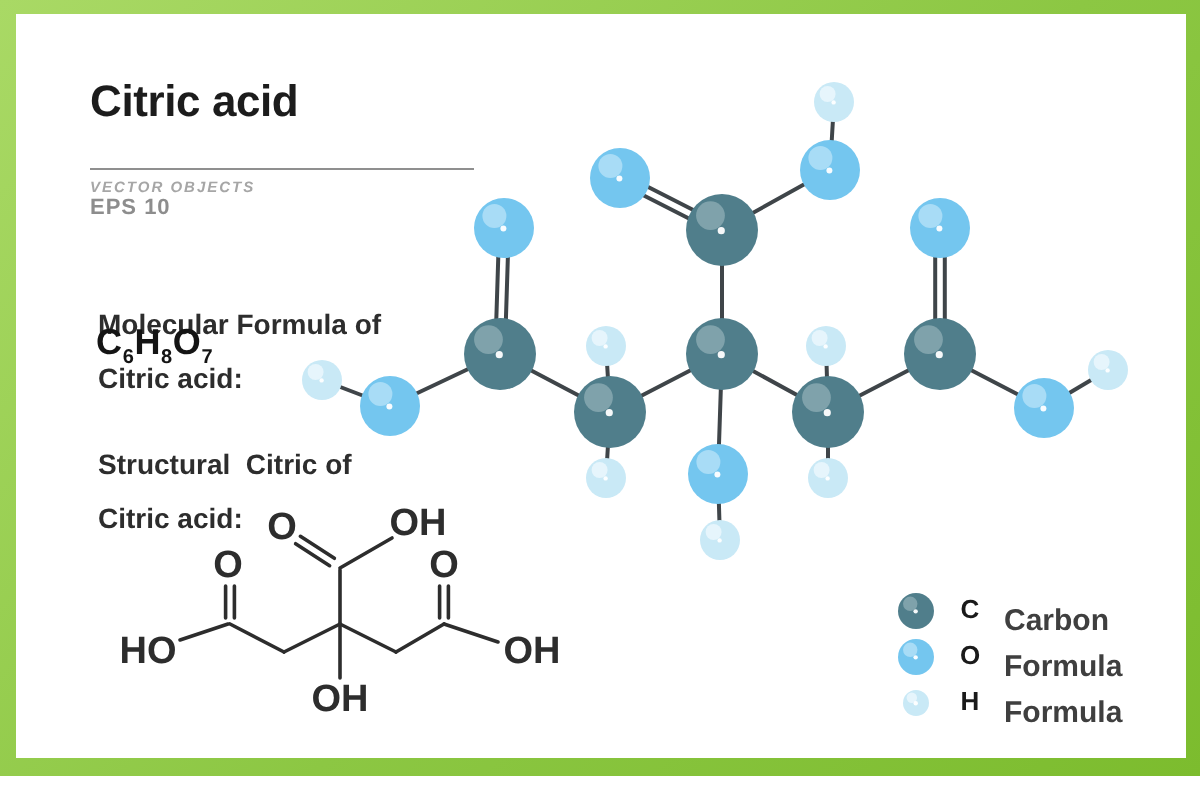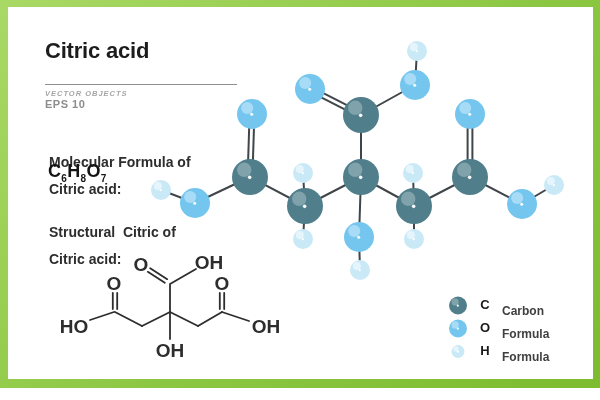--- a/index.html
+++ b/index.html
@@ -17,21 +17,21 @@
   .meta2{left:45px;top:98px;font-size:11px;font-weight:800;color:#8d8d8d;letter-spacing:0.5px;z-index:3;}
   .small-label{font-size:14px;line-height:9px;font-weight:600;color:#2d2d2d;white-space:pre;z-index:3;}
   .mol-label{left:49px;top:140px;}
   .struct-label{left:49px;top:210px;}
   .formula{left:48px;top:161px;font-size:18px;font-weight:800;color:#141414;z-index:3;letter-spacing:0.3px;}
   .formula sub{font-size:10px;font-weight:800;}
   .mol-svg{left:0;top:0;z-index:2;pointer-events:none;}
   .legend{left:447px;top:293px;z-index:3;}
   .legend-row{display:flex;align-items:center;height:23px;}
   .legend-symbol{font-size:13px;font-weight:800;color:#1a1a1a;width:18px;text-align:center;margin-left:7px;}
-  .legend-name{font-size:12px;font-weight:600;color:#3f3f3f;margin-left:8px;margin-top:12px;}
+  .legend-name{font-size:15px;font-weight:600;color:#3f3f3f;margin-left:8px;margin-top:12px;}
 </style>
 </head>
 <body>
 
 <div class="stage">
   <div class="paper"></div>
 
   <div class="abs page-title">Citric acid</div>
   <div class="abs divider"></div>
   <div class="abs meta1">VECTOR OBJECTS</div>

